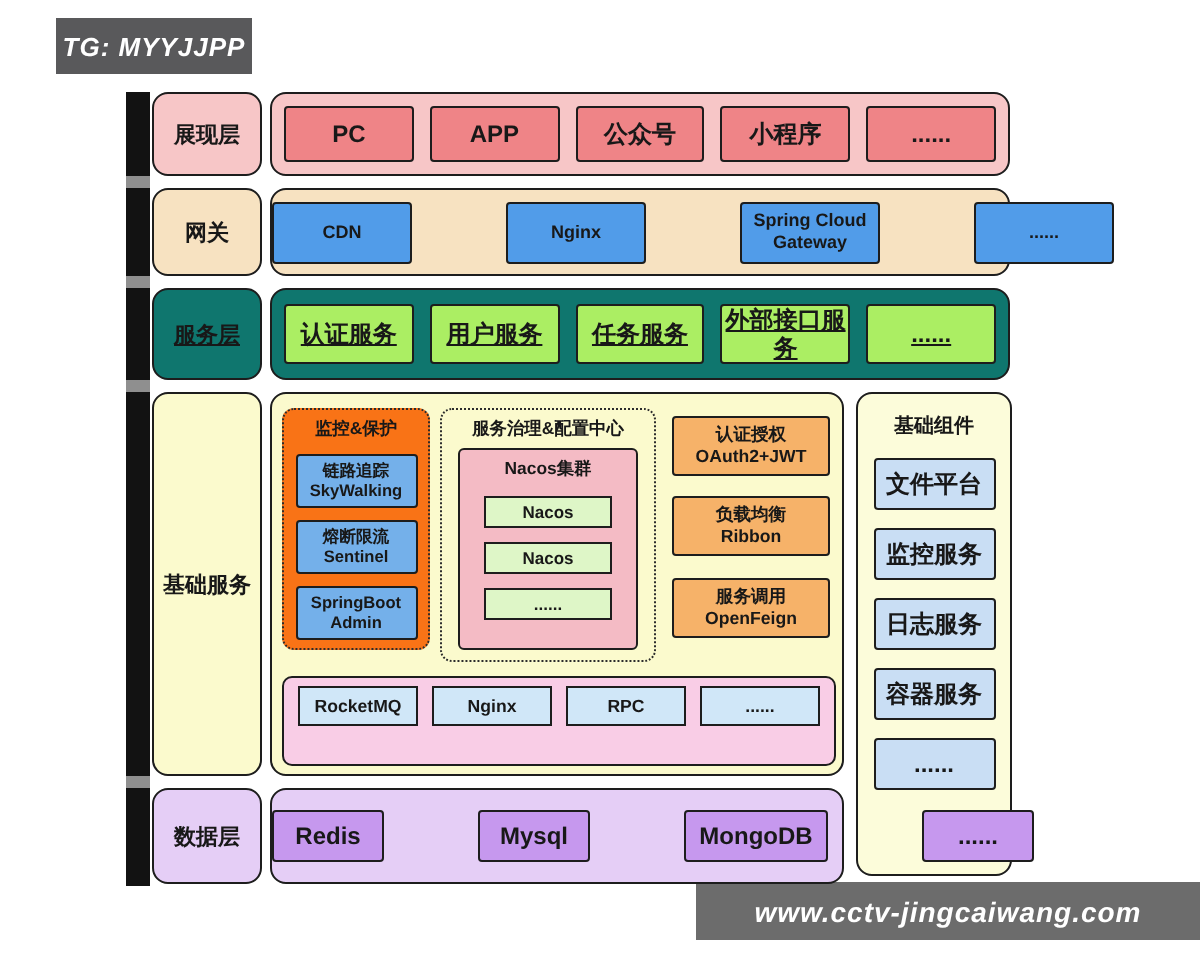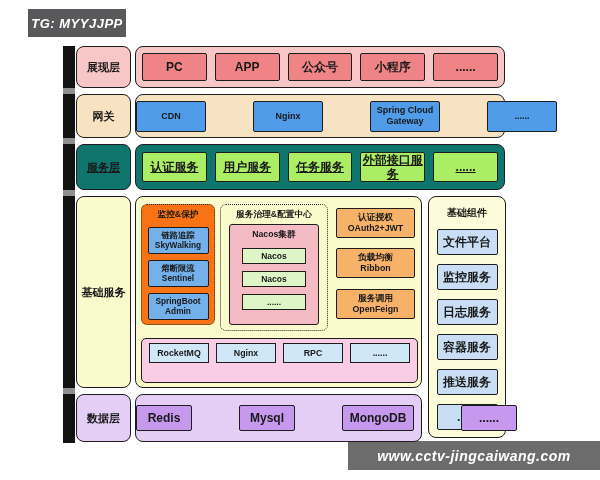--- a/index.html
+++ b/index.html
@@ -154,21 +154,20 @@
       </div>
     </div>
   </div>
 
   <div class="sidecol">
     <div class="sidecol-title">基础组件</div>
     <div class="side-cell">文件平台</div>
     <div class="side-cell">监控服务</div>
     <div class="side-cell">日志服务</div>
     <div class="side-cell">容器服务</div>
-    <div class="side-cell">推送服务</div>
     <div class="side-cell">......</div>
   </div>
 
   <div class="lane-label row-data" style="top:394px;height:48px">数据层</div>
   <div class="lane row-data" style="top:394px;height:48px;width:287px">
     <div class="cells-evenly">
       <div class="cell cell-data" style="width:56px">Redis</div>
       <div class="cell cell-data" style="width:56px">Mysql</div>
       <div class="cell cell-data" style="width:72px">MongoDB</div>
       <div class="cell cell-data" style="width:56px">......</div>

